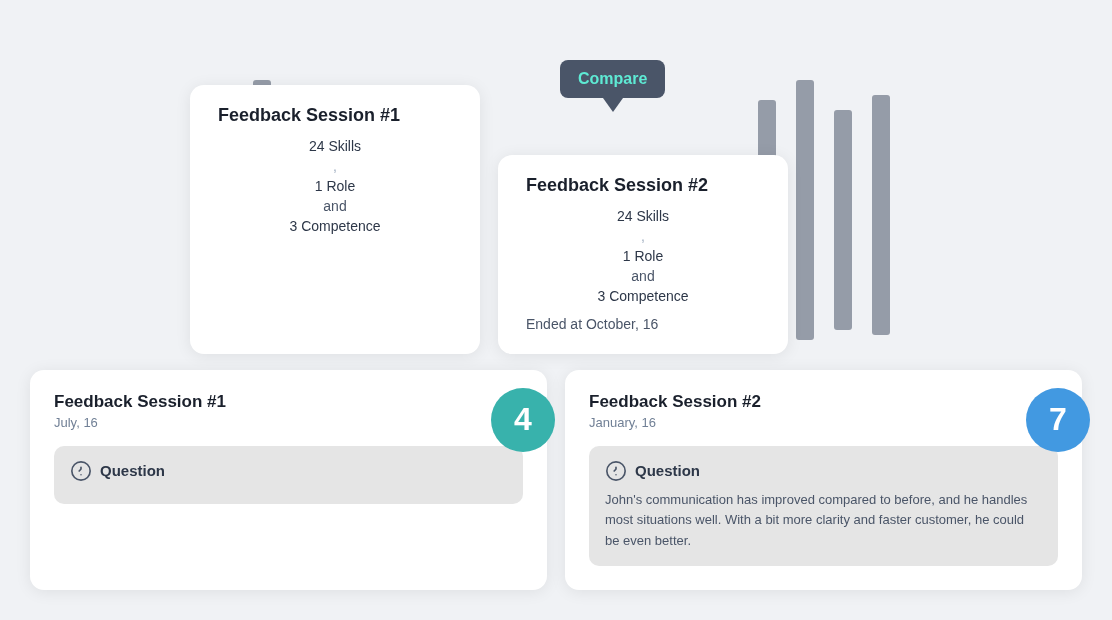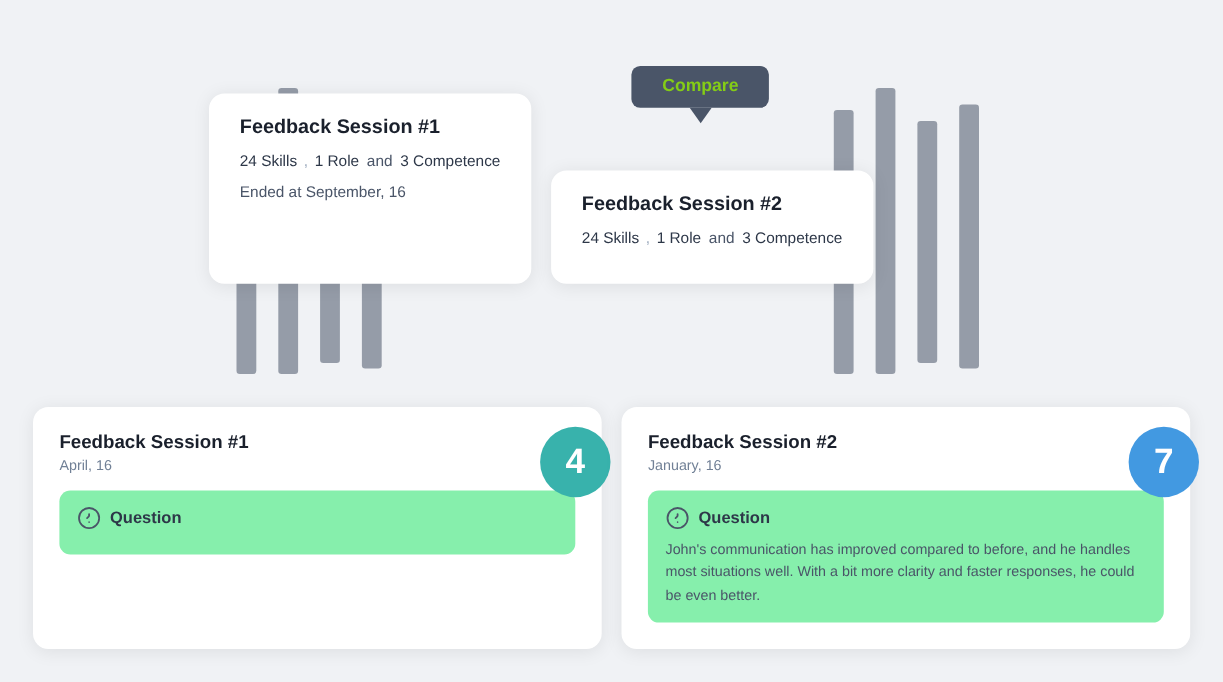--- a/index.html
+++ b/index.html
@@ -28,25 +28,25 @@
       opacity: 0.55;
       border-radius: 3px;
       top: 80px;
       bottom: 355px;
     }
 
     
     .compare-tooltip {
       position: absolute;
       top: 60px;
-      left: 574px;
+      left: 560px;
       background: #4a5568;
-      color: #84cc16;
+      color: #5eead4;
       border-radius: 8px;
-      padding: 10px 28px;
+      padding: 10px 18px;
       font-size: 16px;
       font-weight: 600;
       z-index: 10;
       cursor: pointer;
     }
 
     .compare-tooltip::after {
       content: '';
       position: absolute;
       bottom: -14px;
@@ -84,20 +84,21 @@
     }
 
     .info-card-meta {
       display: flex;
       align-items: center;
       gap: 4px;
       font-size: 14px;
       color: #4a5568;
       margin-bottom: 12px;
       flex-wrap: nowrap;
+      flex-direction: column;
     }
 
     .meta-num {
       color: #2d3748;
       font-weight: 500;
     }
 
     .meta-separator {
       color: #a0aec0;
       margin: 0 2px;
@@ -171,21 +172,21 @@
       color: #fff;
       position: absolute;
       top: 16px;
       right: -10px;
     }
 
     .avg-green { background: #38b2ac; }
     .avg-blue  { background: #4299e1; }
 
     .question-block {
-      background: #86efac;
+      background: #e5e5e5;
       border-radius: 10px;
       padding: 14px 16px;
     }
 
     .question-header {
       display: flex;
       align-items: center;
       gap: 8px;
       margin-bottom: 8px;
     }
@@ -232,43 +233,43 @@
 
   <div class="info-card">
     <div class="info-card-title">Feedback Session  #1</div>
     <div class="info-card-meta">
       <span class="meta-num">24 Skills</span>
       <span class="meta-separator">,</span>
       <span class="meta-num">1 Role</span>
       <span style="margin:0 3px;">and</span>
       <span class="meta-num">3 Competence</span>
     </div>
-    <div class="info-card-date">Ended at September, 16</div>
   </div>
 
   <div class="info-card" style="margin-top:70px;">
     <div class="info-card-title">Feedback Session  #2</div>
     <div class="info-card-meta">
       <span class="meta-num">24 Skills</span>
       <span class="meta-separator">,</span>
       <span class="meta-num">1 Role</span>
       <span style="margin:0 3px;">and</span>
       <span class="meta-num">3 Competence</span>
     </div>
+    <div class="info-card-date">Ended at October, 16</div>
   </div>
 
 </div>
 
 <div class="bottom-section">
 
   <div class="session-card" id="session1">
     <div class="session-header">
       <div>
         <div class="session-title">Feedback Session #1</div>
-        <div class="session-date">April, 16</div>
+        <div class="session-date">July, 16</div>
       </div>
       <div class="session-avg-area">
         <span class="avg-label">avg</span>
         <div class="avg-circle avg-green">
           <span>4</span>
         </div>
       </div>
     </div>
     <div class="question-block">
       <div class="question-header">
@@ -297,17 +298,17 @@
     </div>
     <div class="question-block">
       <div class="question-header">
         <svg class="question-icon" viewBox="0 0 24 24" fill="none" xmlns="http://www.w3.org/2000/svg">
           <circle cx="12" cy="12" r="10" stroke="#4a5568" stroke-width="1.8"></circle>
           <path d="M12 8v1.5c0 .5-.3 1-.8 1.3L10 12" stroke="#4a5568" stroke-width="1.8" stroke-linecap="round"></path>
           <circle cx="12" cy="16" r="0.8" fill="#4a5568"></circle>
         </svg>
         <span class="question-label">Question</span>
       </div>
-      <div class="question-text">John's communication has improved compared to before, and he handles most situations well. With a bit more clarity and faster responses, he could be even better.</div>
+      <div class="question-text">John's communication has improved compared to before, and he handles most situations well. With a bit more clarity and faster customer, he could be even better.</div>
     </div>
   </div>
 
 </div>
 
 </body></html>

